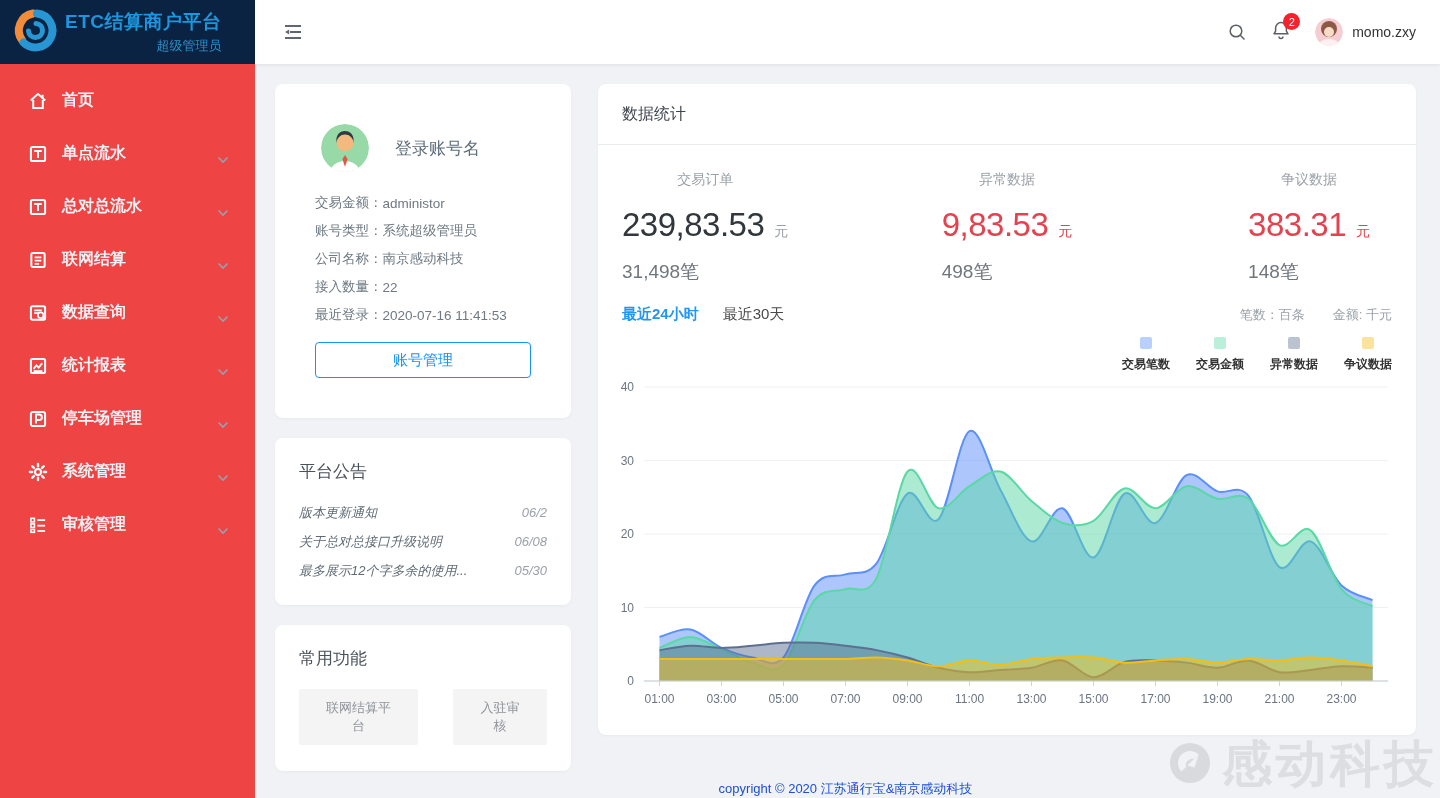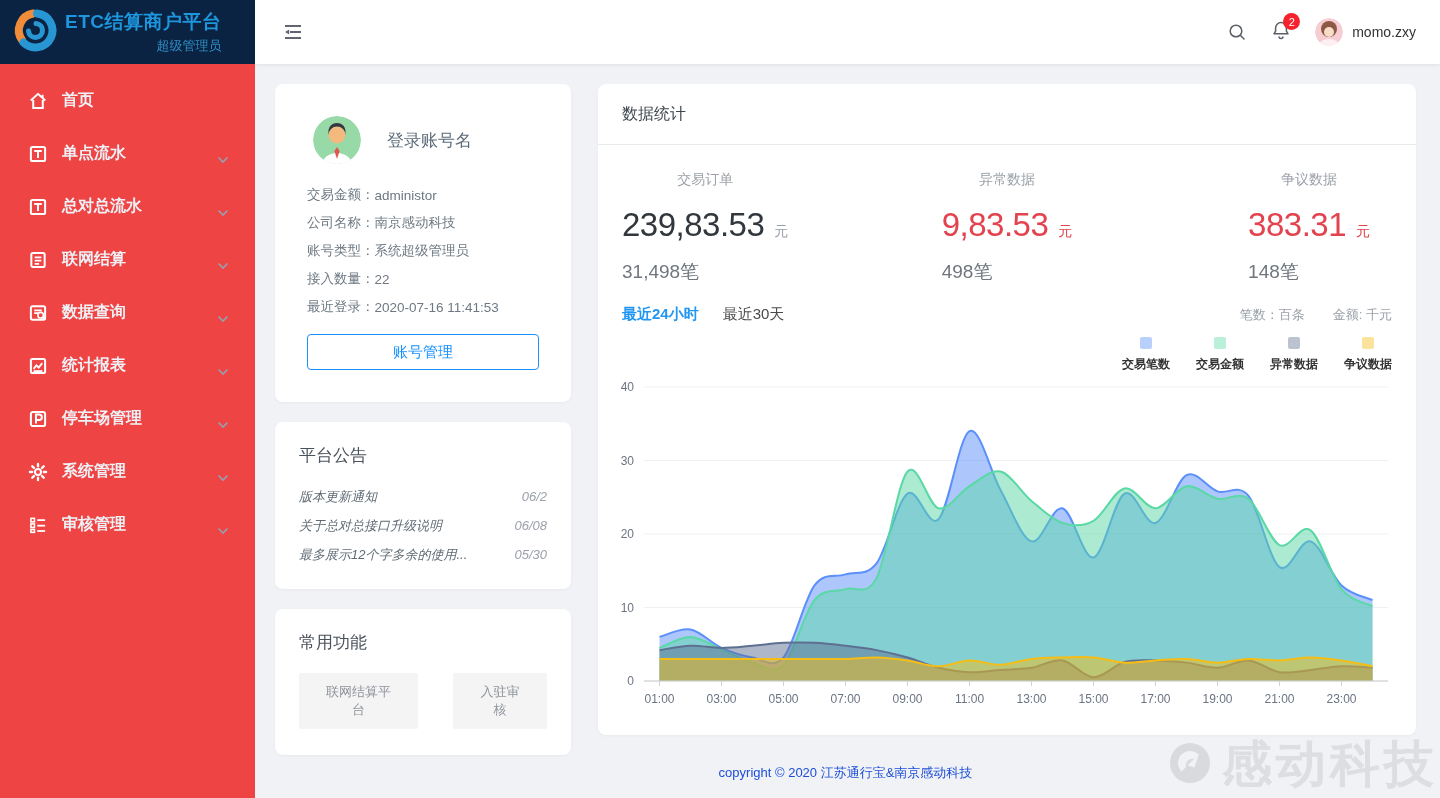--- a/index.html
+++ b/index.html
@@ -33,21 +33,21 @@
   .user { display:flex; align-items:center; gap:9px; cursor:pointer; }
   .avatar-sm { width:28px; height:28px; border-radius:50%; overflow:hidden; }
   .username { font-size:14px; color:#333; }
 
   .content { flex:1; position:relative; padding:20px 24px 0 20px; }
   .columns { display:flex; gap:27px; align-items:flex-start; }
   .card { background:#fff; border-radius:8px; box-shadow:0 1px 3px rgba(0,0,0,.04); }
 
   
   .left-col { width:296px; flex-shrink:0; display:flex; flex-direction:column; gap:20px; }
-  .profile-card { padding:32px; }
+  .profile-card { padding:40px; }
   .profile-head { display:flex; align-items:center; gap:26px; padding-left:6px; }
   .avatar-lg { width:48px; height:48px; }
   .profile-title { font-size:17px; color:#5c6b7a; }
   .profile-rows { margin-top:17px; }
   .profile-row { display:flex; font-size:13.5px; color:#6e7983; height:28px; align-items:center; }
   .account-btn { margin-top:13px; width:100%; height:36px; border:1px solid #1890ff; border-radius:4px;
     background:#fff; color:#1890ff; font-size:15px; cursor:pointer; font-weight:500;
     font-family:inherit; }
   .notice-card { padding:22px 24px 20px; }
   .card-title { font-size:17px; color:#4a525b; font-weight:400; }
@@ -286,26 +286,26 @@
                 </svg>
               </span>
               <span class="profile-title">登录账号名</span>
             </div>
             <div class="profile-rows">
                 <div class="profile-row">
                   <span class="lbl">交易金额：</span>
                   <span class="val">administor</span>
                 </div>
                 <div class="profile-row">
+                  <span class="lbl">账号类型：</span>
+                  <span class="val">系统超级管理员</span>
+                </div>
+                <div class="profile-row">
                   <span class="lbl">公司名称：</span>
                   <span class="val">南京感动科技</span>
-                </div>
-                <div class="profile-row">
-                  <span class="lbl">账号类型：</span>
-                  <span class="val">系统超级管理员</span>
                 </div>
                 <div class="profile-row">
                   <span class="lbl">接入数量：</span>
                   <span class="val">22</span>
                 </div>
                 <div class="profile-row">
                   <span class="lbl">最近登录：</span>
                   <span class="val">2020-07-16  11:41:53</span>
                 </div>
               </div>

